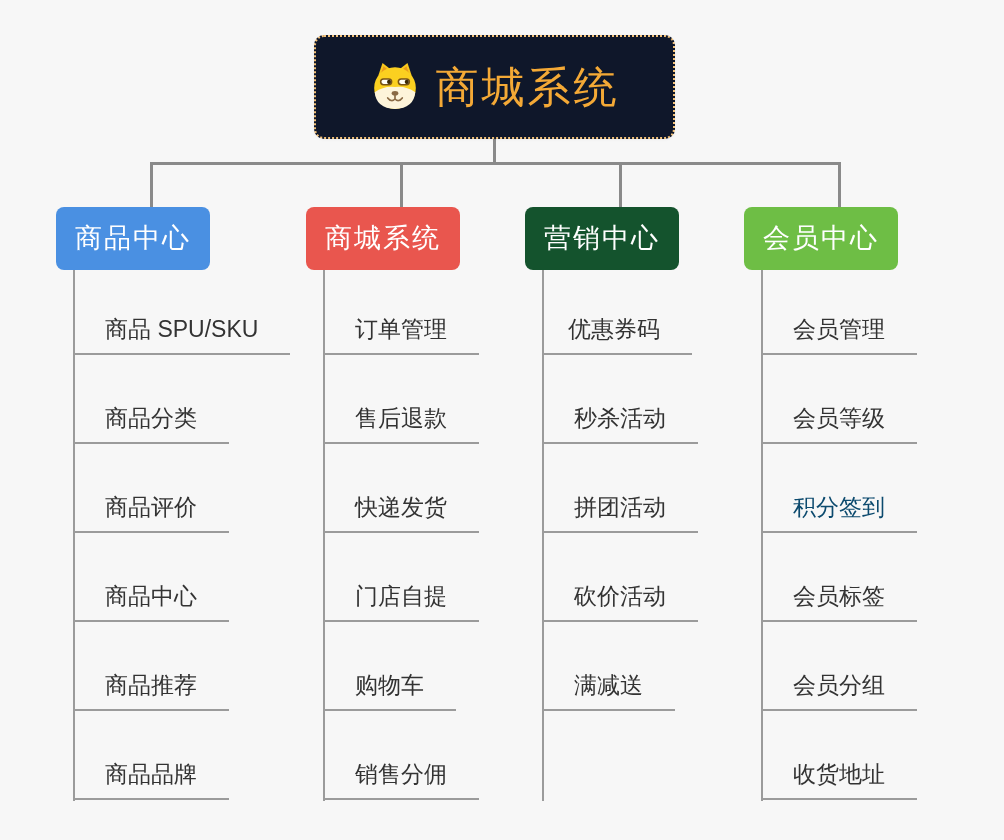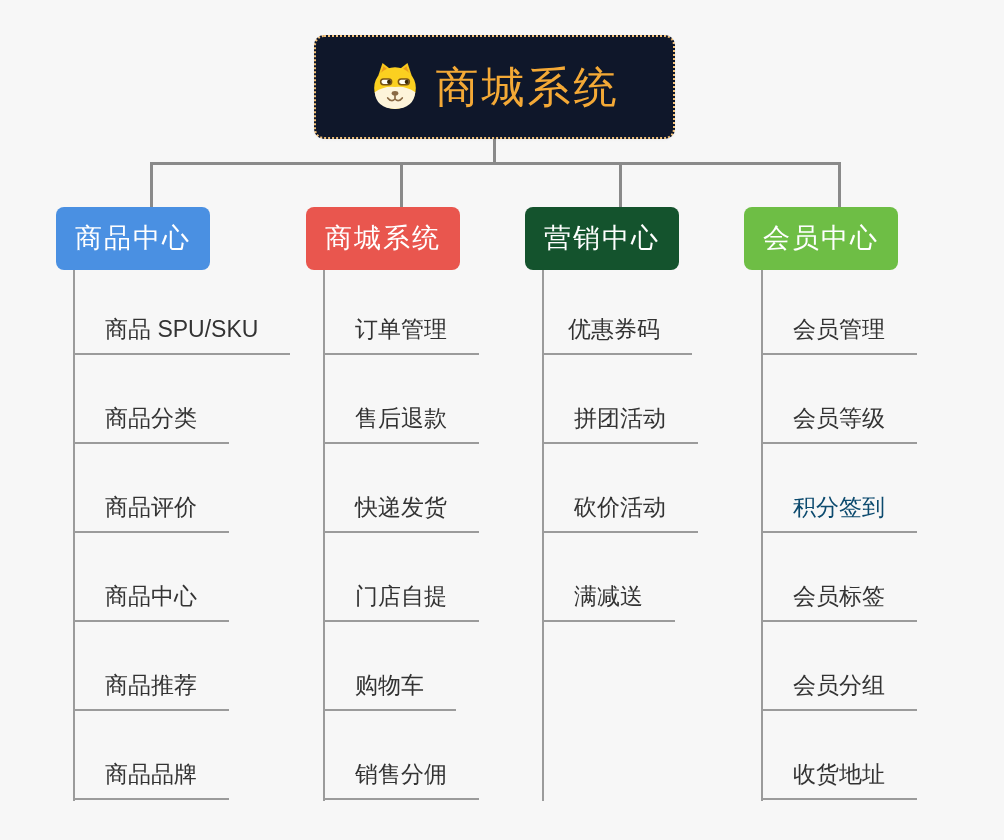--- a/index.html
+++ b/index.html
@@ -112,20 +112,21 @@
         <div class="child-item" style="border-bottom-color: rgb(155, 155, 155); color: rgb(51, 51, 51);">门店自提</div>
         <div class="child-item" style="border-bottom-color: rgb(155, 155, 155); color: rgb(51, 51, 51);">购物车</div>
         <div class="child-item" style="border-bottom-color: rgb(155, 155, 155); color: rgb(51, 51, 51);">销售分佣</div>
       </div>
       <div class="branch-column" style="left: 525px;">
         <div class="branch-box" style="background: #14532d;">
           <span class="branch-label">营销中心</span>
         </div>
         <div class="branch-spine" style="background: rgb(155, 155, 155);"></div>
         <div class="child-item first" style="border-bottom-color: rgb(155, 155, 155); color: rgb(51, 51, 51); padding-left: 26px;">优惠券码</div>
+        <div class="child-item" style="border-bottom-color: rgb(155, 155, 155); color: rgb(51, 51, 51);">秒杀活动</div>
         <div class="child-item" style="border-bottom-color: rgb(155, 155, 155); color: rgb(51, 51, 51);">拼团活动</div>
         <div class="child-item" style="border-bottom-color: rgb(155, 155, 155); color: rgb(51, 51, 51);">砍价活动</div>
         <div class="child-item" style="border-bottom-color: rgb(155, 155, 155); color: rgb(51, 51, 51);">满减送</div>
       </div>
       <div class="branch-column" style="left: 744px;">
         <div class="branch-box" style="background: rgb(110, 190, 69);">
           <span class="branch-label">会员中心</span>
         </div>
         <div class="branch-spine" style="background: rgb(155, 155, 155);"></div>
         <div class="child-item first" style="border-bottom-color: rgb(155, 155, 155); color: rgb(51, 51, 51);">会员管理</div>

